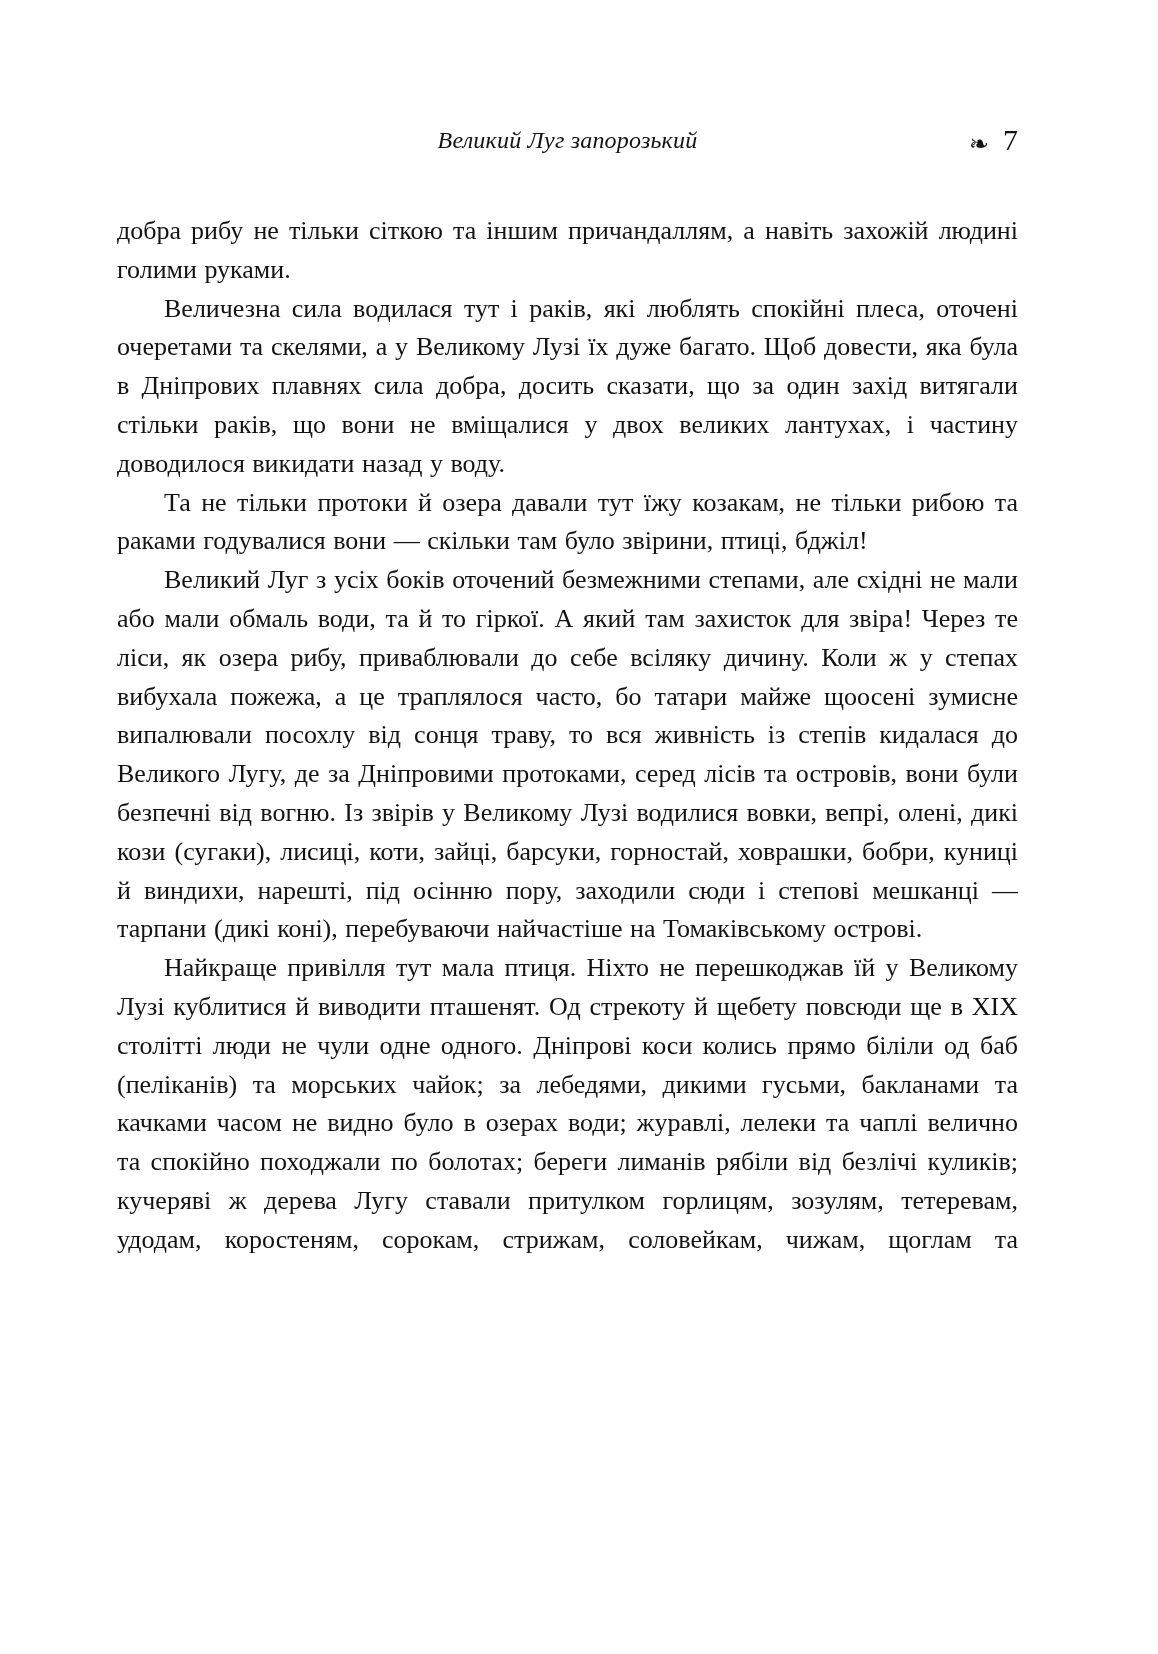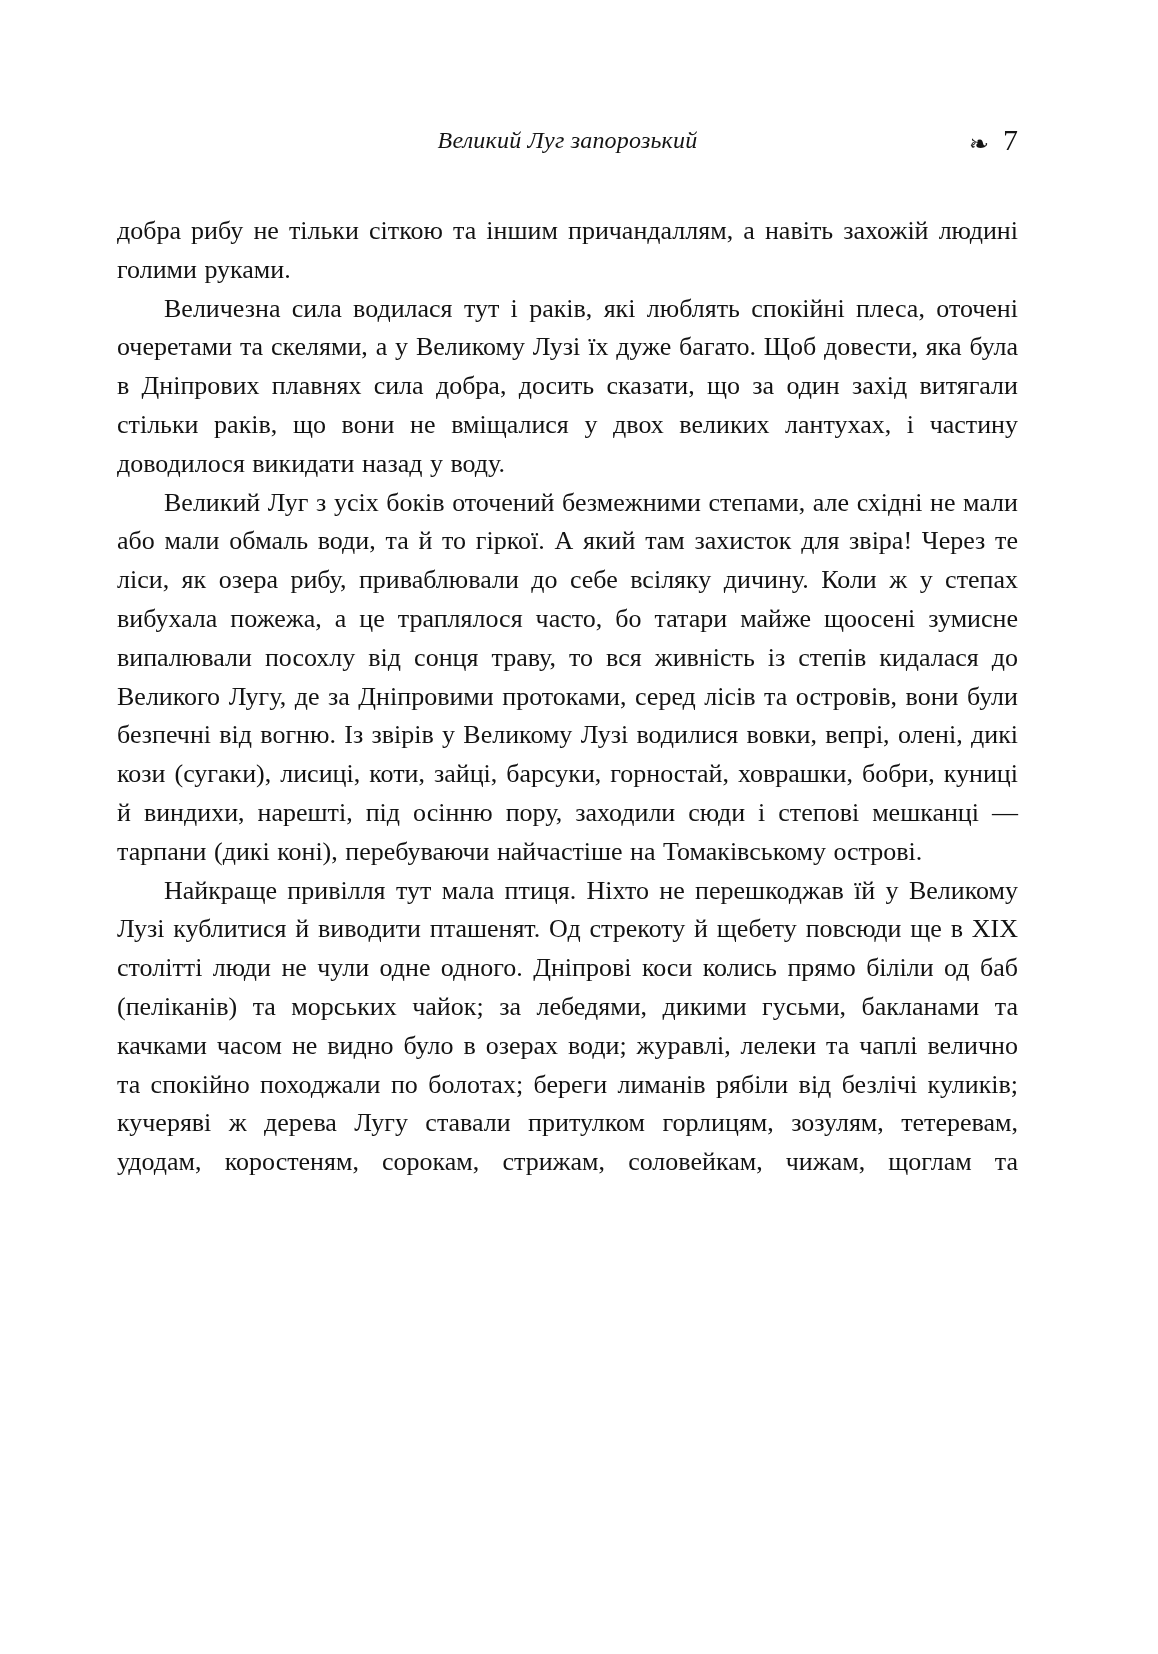--- a/index.html
+++ b/index.html
@@ -82,17 +82,18 @@
     <div class="running-title">Великий Луг запорозький</div>
     <div class="header-right">
       <span class="fleuron">❧</span>
       <span class="page-number">7</span>
     </div>
   </div>
 
   <div class="body-text">
     <p>добра рибу не тільки сіткою та іншим причандаллям, а навіть захожій людині голими руками.</p>
     <p class="indent">Величезна сила водилася тут і раків, які люблять спокійні плеса, оточені очеретами та скелями, а у Великому Лузі їх дуже багато. Щоб довести, яка була в Дніпрових плавнях сила добра, досить сказати, що за один захід витягали стільки раків, що вони не вміщалися у двох великих лантухах, і частину доводилося викидати назад у воду.</p>
+    <p class="indent">Та не тільки протоки й озера давали тут їжу козакам, не тільки рибою та раками годувалися вони — скільки там було звірини, птиці, бджіл!</p>
     <p class="indent">Великий Луг з усіх боків оточений безмежними степами, але східні не мали або мали обмаль води, та й то гіркої. А який там захисток для звіра! Через те ліси, як озера рибу, приваблювали до себе всіляку дичину. Коли ж у степах вибухала пожежа, а це траплялося часто, бо татари майже щоосені зумисне випалювали посохлу від сонця траву, то вся живність із степів кидалася до Великого Лугу, де за Дніпровими протоками, серед лісів та островів, вони були безпечні від вогню. Із звірів у Великому Лузі водилися вовки, вепрі, олені, дикі кози (сугаки), лисиці, коти, зайці, барсуки, горностай, ховрашки, бобри, куниці й виндихи, нарешті, під осінню пору, заходили сюди і степові мешканці — тарпани (дикі коні), перебуваючи найчастіше на Томаківському острові.</p>
     <p class="indent continues">Найкраще привілля тут мала птиця. Ніхто не перешкоджав їй у Великому Лузі кублитися й виводити пташенят. Од стрекоту й щебету повсюди ще в XIX столітті люди не чули одне одного. Дніпрові коси колись прямо біліли од баб (пеліканів) та морських чайок; за лебедями, дикими гусьми, бакланами та качками часом не видно було в озерах води; журавлі, лелеки та чаплі велично та спокійно походжали по болотах; береги лиманів рябіли від безлічі куликів; кучеряві ж дерева Лугу ставали притулком горлицям, зозулям, тетеревам, удодам, коростеням, сорокам, стрижам, соловейкам, чижам, щоглам та</p>
   </div>
 
 </div>
 
 </body></html>

